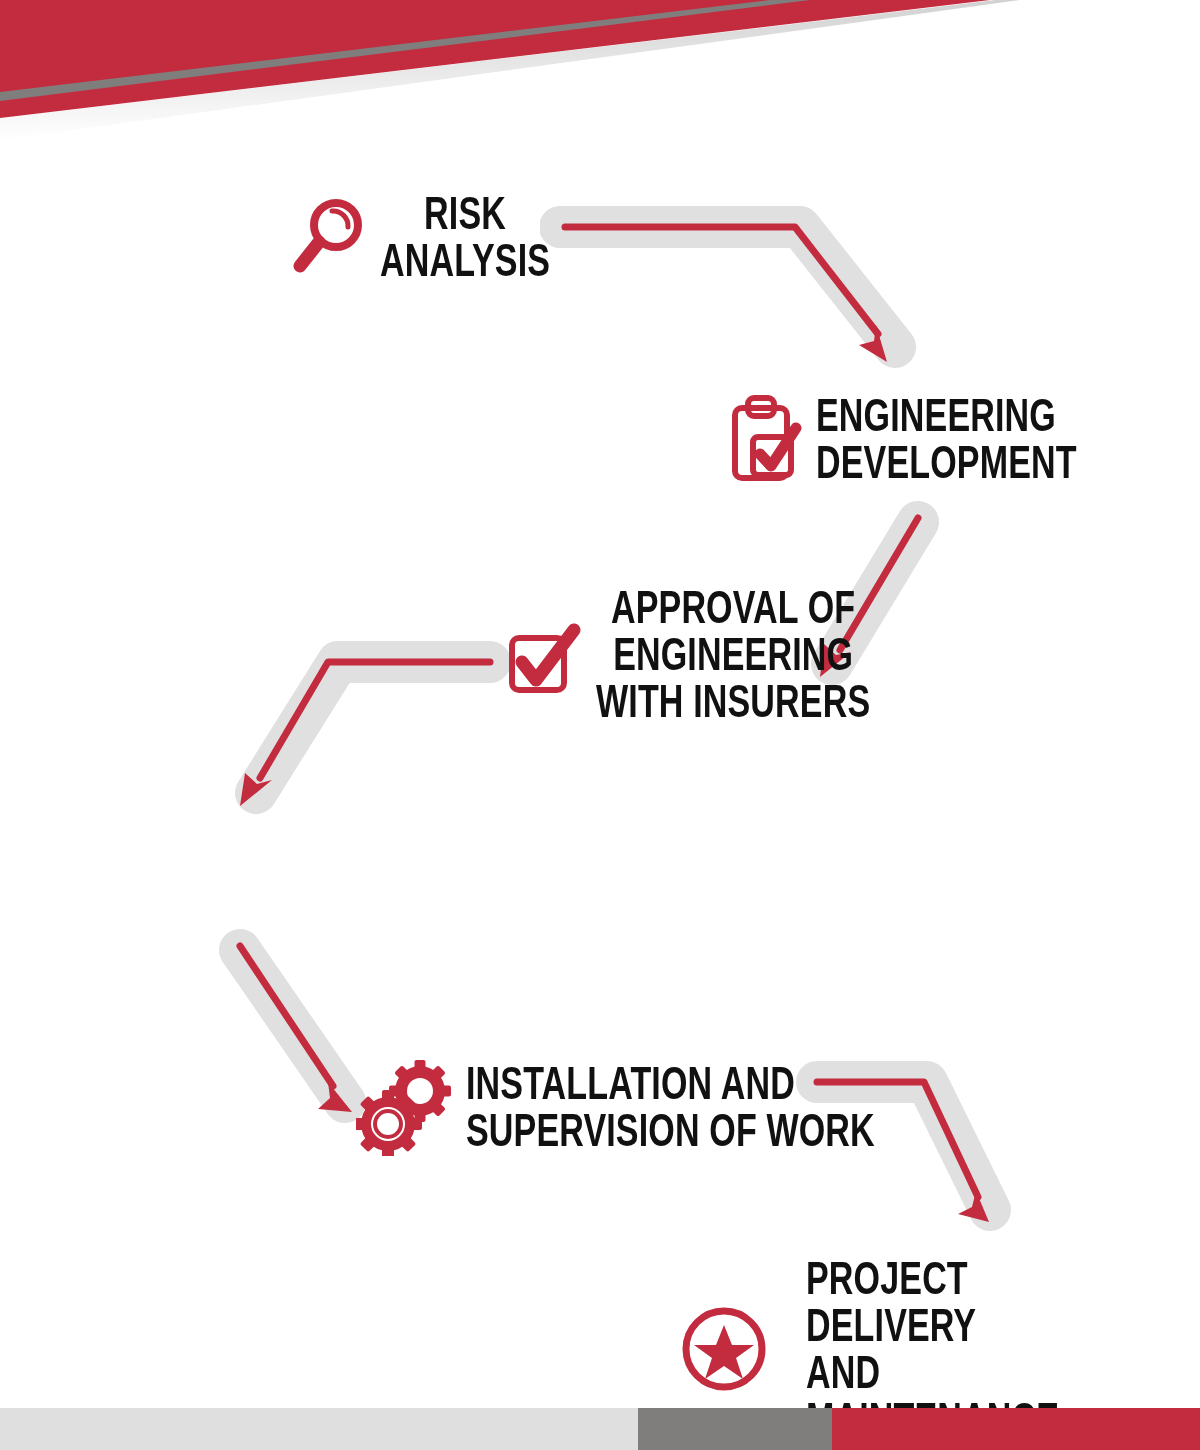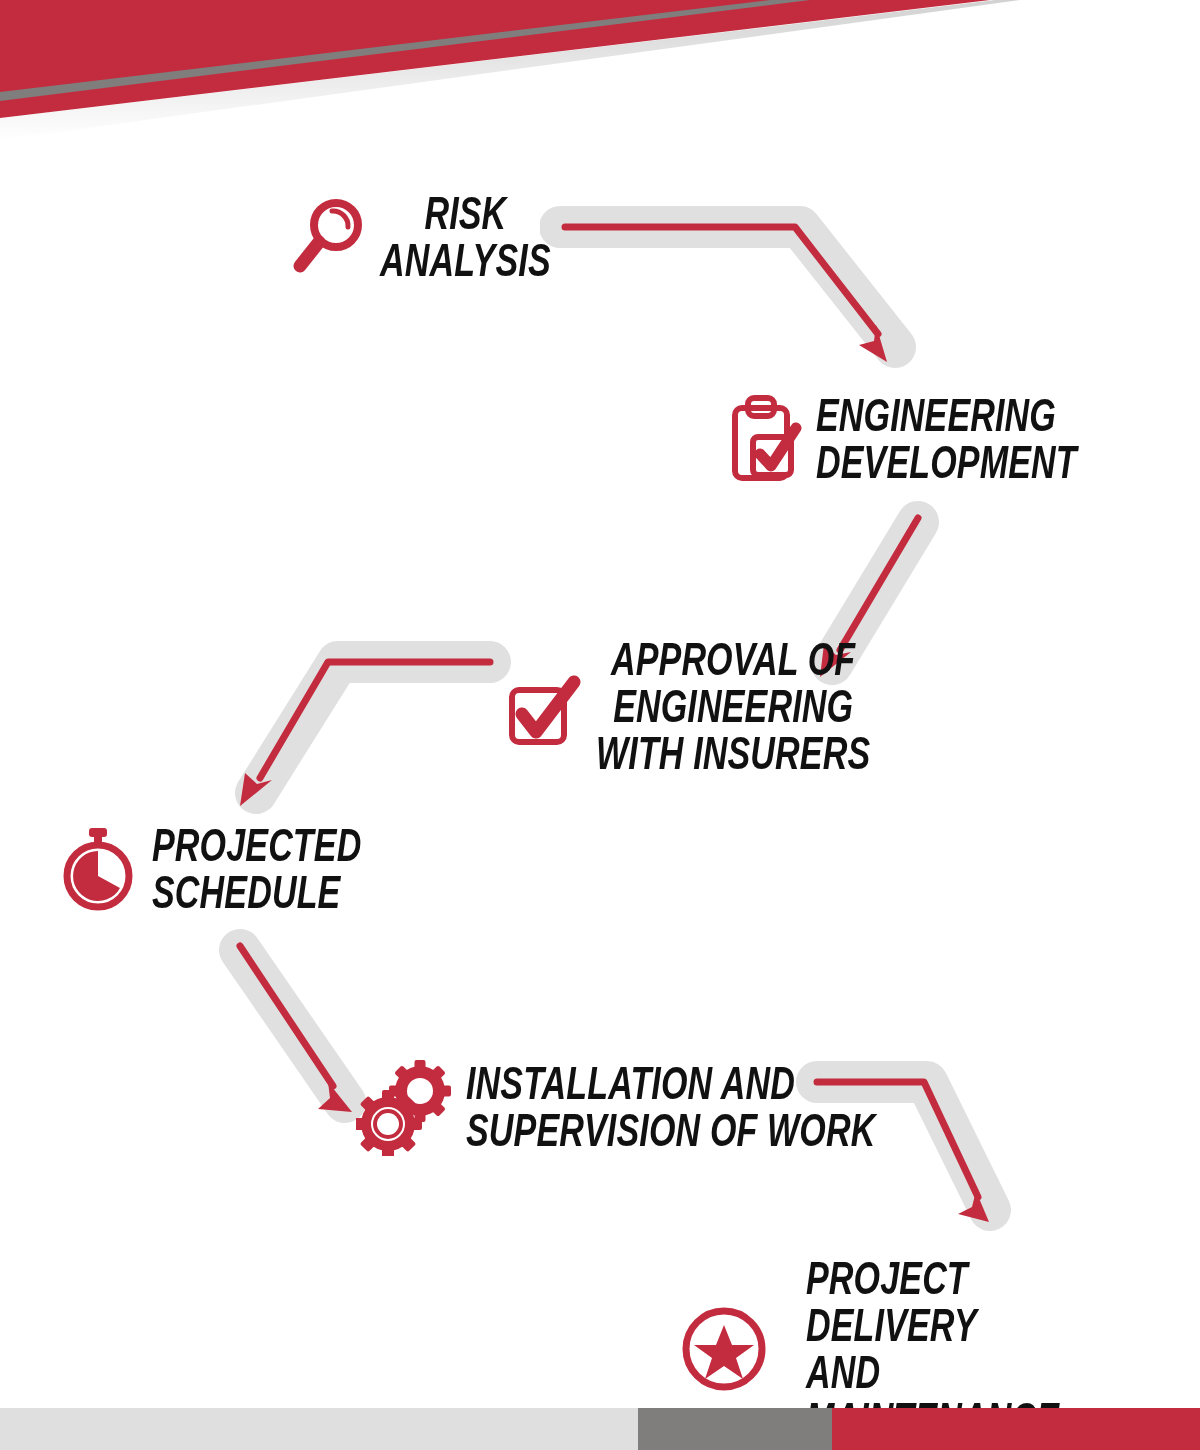--- a/index.html
+++ b/index.html
@@ -13,21 +13,20 @@
     position: relative;
     overflow: hidden;
     font-family: "Liberation Sans", sans-serif;
   }
 
   #stage {
     position: absolute;
     inset: 0;
     width: 1088px;
     height: 1450px;
-    font-style: italic;
   }
 
   
   .header-band {
     position: absolute;
     top: 0;
     left: 0;
     width: 1200px;
     height: 150px;
     pointer-events: none;
@@ -71,21 +70,21 @@
     font-size: 46px;
   }
   .step-label.center { text-align: center; }
 
   
   #step-1 { left: 288px; top: 190px; }
   #step-1 .step-label { text-align: center; transform-origin: left center; }
 
   #step-2 { left: 728px; top: 390px; }
 
-  #step-3 { left: 506px; top: 636px; }
+  #step-3 { left: 506px; top: 584px; }
 
   #step-4 { left: 58px; top: 822px; }
 
   #step-5 { left: 356px; top: 1058px; align-items: center; }
 
   #step-6 { left: 678px; top: 1255px; gap: 36px; }
 
   
   .connector {
     position: absolute;
@@ -172,32 +171,20 @@
       <svg width="76" height="92" viewBox="0 0 76 92">
         <rect x="6" y="30" width="52" height="52" rx="7" fill="none" stroke="#C32B3E" stroke-width="6"></rect>
         <path d="M 16 54 L 30 72 L 68 22" fill="none" stroke="#C32B3E" stroke-width="13" stroke-linecap="round" stroke-linejoin="round"></path>
       </svg>
     </span>
     <span class="step-label center">APPROVAL OF
 ENGINEERING
 WITH INSURERS</span>
   </div>
 
-  <div class="step" id="step-4">
-    <span class="step-icon">
-      <svg width="80" height="90" viewBox="0 0 80 90">
-        <rect x="31" y="4" width="18" height="9" rx="3" fill="#C32B3E"></rect>
-        <rect x="36" y="11" width="8" height="9" fill="#C32B3E"></rect>
-        <circle cx="40" cy="52" r="31" fill="none" stroke="#C32B3E" stroke-width="7"></circle>
-        <path d="M 40 52 L 40 27 A 25 25 0 1 0 62 64 Z" fill="#C32B3E"></path>
-      </svg>
-    </span>
-    <span class="step-label">PROJECTED
-SCHEDULE</span>
-  </div>
 
   <div class="step" id="step-5">
     <span class="step-icon">
       <svg width="96" height="98" viewBox="0 0 96 98">
         <g fill="#C32B3E">
 
           <g transform="translate(64,33)">
             <circle r="25" fill="#C32B3E"></circle>
             <g>
               <rect x="-5.5" y="-31" width="11" height="11" rx="2"></rect>

